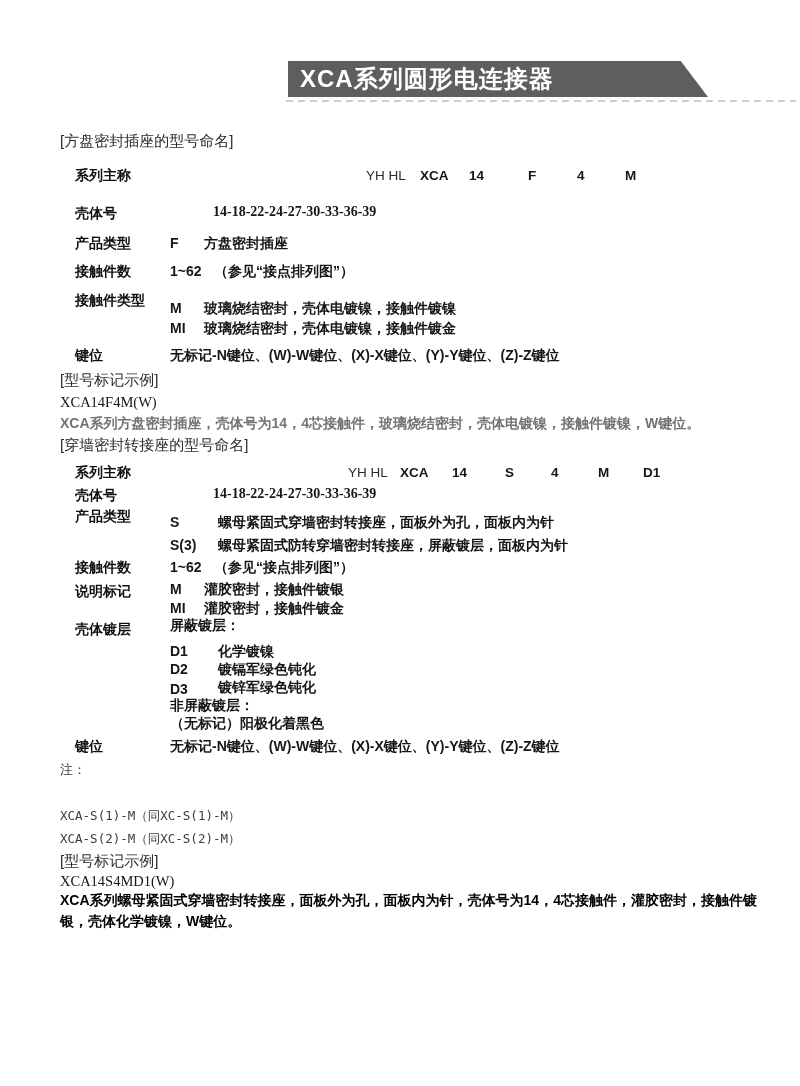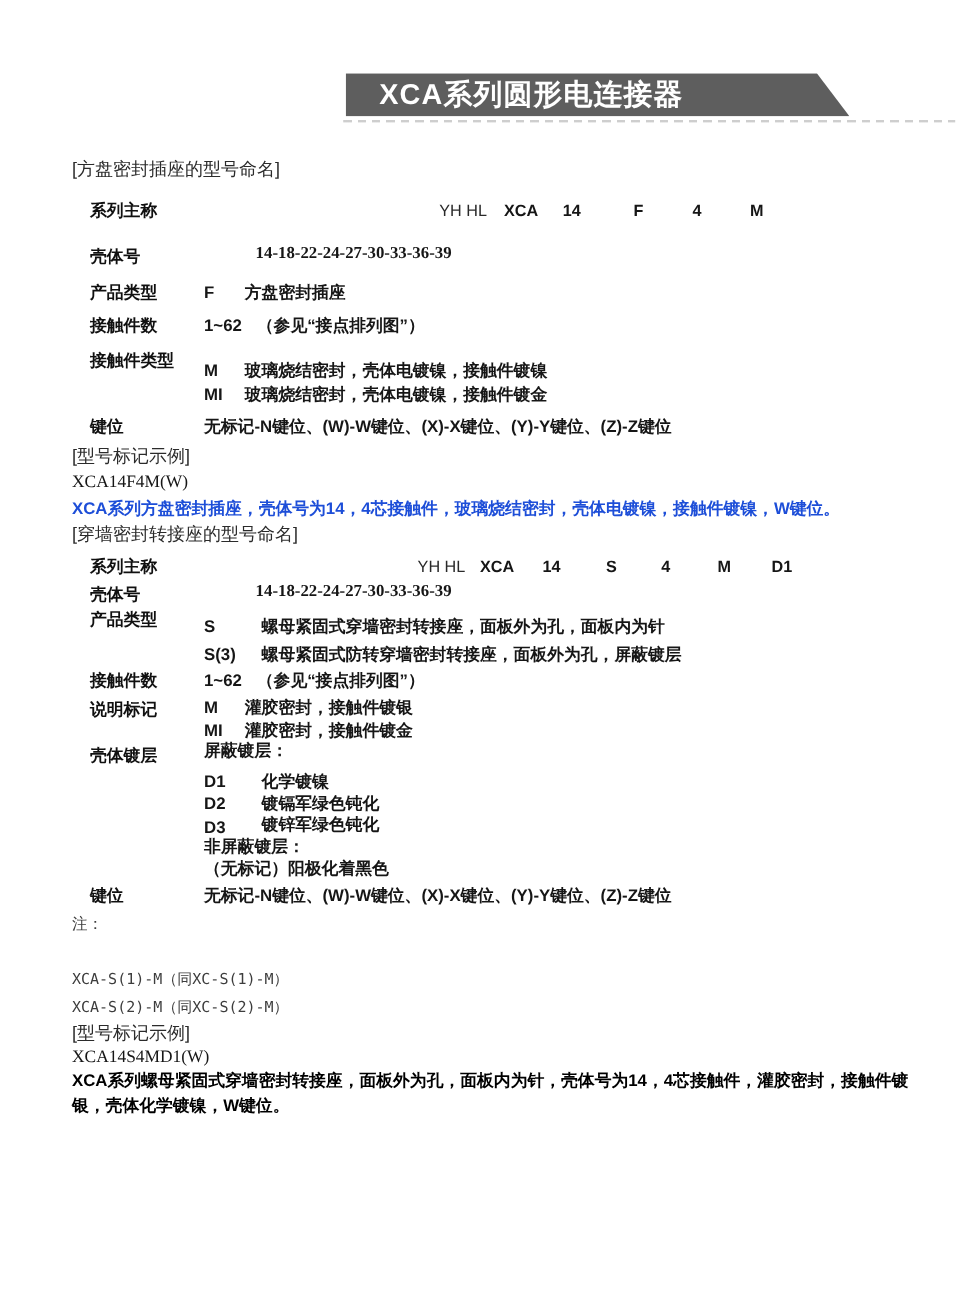--- a/index.html
+++ b/index.html
@@ -1,39 +1,39 @@
 <!DOCTYPE html>
 <html><head>
 <meta charset="utf-8">
 <style>
   html,body{margin:0;padding:0;background:#ffffff;}
   .page{position:relative;width:800px;height:1086px;background:#ffffff;overflow:hidden;
         font-family:"Liberation Sans",sans-serif;color:#1a1a1a;}
   
   .banner{position:absolute;left:288px;top:61px;width:420px;height:36px;background:#5e5e5e;
           clip-path:polygon(0 0,93.5% 0,100% 100%,0 100%);display:flex;align-items:center;}
-  .banner-text{color:#ffffff;font-weight:bold;font-size:24px;letter-spacing:1px;padding-left:28px;}
+  .banner-text{color:#ffffff;font-weight:bold;font-size:24px;letter-spacing:1px;padding-left:12px;}
   .scan-line{position:absolute;left:286px;top:100px;width:510px;height:2px;
              background:repeating-linear-gradient(90deg,#c2c2c2 0 7px,transparent 7px 12px);opacity:.8;}
   
   .sec-heading{position:absolute;left:60px;font-size:15px;color:#2b2b2b;white-space:nowrap;}
   
   .flabel{position:absolute;left:75px;font-size:14px;font-weight:bold;color:#101010;white-space:nowrap;}
   
   .val{position:absolute;left:170px;font-size:14px;font-weight:bold;color:#161616;white-space:nowrap;}
   .serif{font-family:"Liberation Serif",serif;margin-left:43px;}
   .item{display:flex;}
   .item .c{min-width:34px;flex:none;}
   .item .cw{min-width:48px;flex:none;}
   
   .codecell{position:absolute;font-size:13.5px;font-weight:bold;color:#161616;white-space:nowrap;}
   .prefix{font-weight:normal;color:#2a2a2a;}
   
   .exmodel{position:absolute;left:60px;font-size:14.5px;font-family:"Liberation Serif",serif;color:#161616;white-space:nowrap;}
-  .exdesc{position:absolute;left:60px;font-size:14px;font-weight:bold;color:#1d4ed8;white-space:nowrap;}
+  .exdesc{position:absolute;left:60px;font-size:14px;font-weight:bold;color:#737373;white-space:nowrap;}
   .note{position:absolute;left:60px;font-size:13px;color:#3d3d3d;white-space:nowrap;}
   .mono{font-family:"DejaVu Sans Mono",monospace;font-size:12.5px;}
   .para{position:absolute;left:60px;width:702px;font-size:14px;font-weight:bold;line-height:21px;
         color:#000000;white-space:normal;}
 </style>
 </head>
 <body>
 
 <div class="page">
 
@@ -98,21 +98,21 @@
   <div class="flabel" style="top:487px;">壳体号</div>
   <div class="val serif" style="top:486px;">14-18-22-24-27-30-33-36-39</div>
 
   <div class="flabel" style="top:508px;">产品类型</div>
   <div class="val item" style="top:514px;">
     <span class="cw">S</span>
     <span>螺母紧固式穿墙密封转接座，面板外为孔，面板内为针</span>
   </div>
   <div class="val item" style="top:537px;">
     <span class="cw">S(3)</span>
-    <span>螺母紧固式防转穿墙密封转接座，面板外为孔，屏蔽镀层</span>
+    <span>螺母紧固式防转穿墙密封转接座，屏蔽镀层，面板内为针</span>
   </div>
 
   <div class="flabel" style="top:559px;">接触件数</div>
   <div class="val item" style="top:559px;">
     <span class="c" style="min-width:44px;">1~62</span>
     <span>（参见“接点排列图”）</span>
   </div>
 
   <div class="flabel" style="top:583px;">说明标记</div>
   <div class="val item" style="top:581px;">

